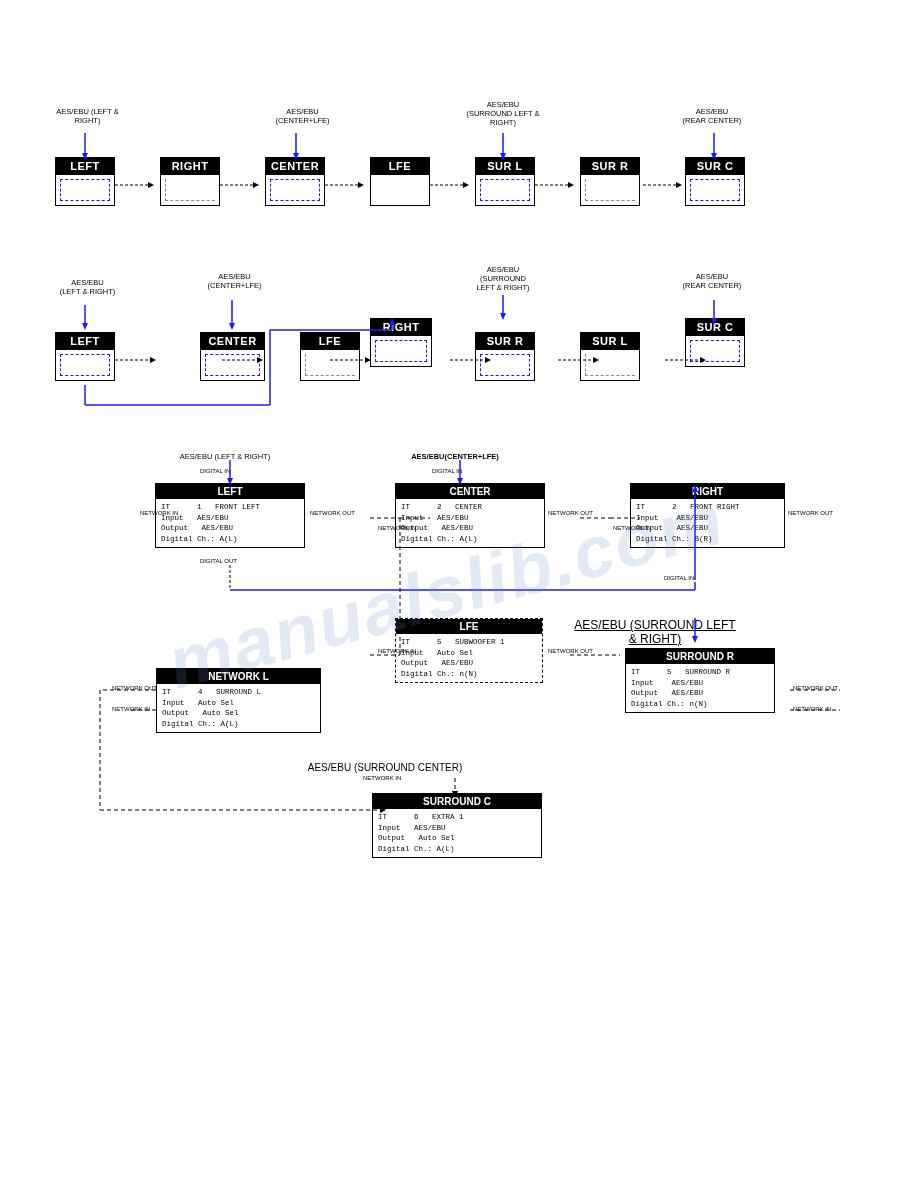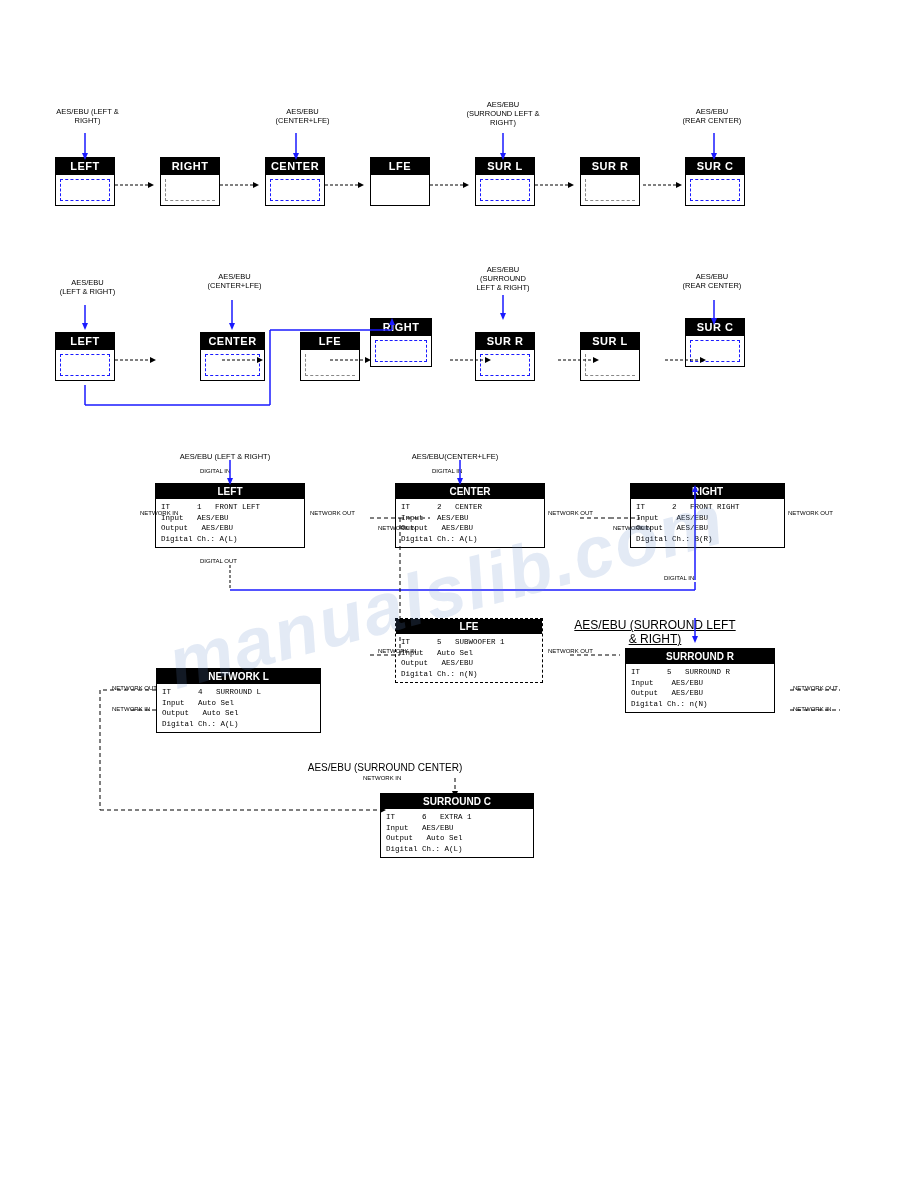--- a/index.html
+++ b/index.html
@@ -344,21 +344,21 @@
   </div>
 
   <div class="speaker-block" style="left:685px;top:318px;width:60px;">
     <div class="speaker-header">SUR C</div>
     <div class="speaker-body">
       <div class="speaker-body-dotted"></div>
     </div>
   </div>
 
   <div class="label-text" style="left:155px;top:452px;width:140px;text-align:center;font-size:7.5px;">AES/EBU (LEFT &amp; RIGHT)</div>
-  <div class="label-text" style="left:385px;top:452px;width:140px;text-align:center;font-size:7.5px;">AES/EBU(CENTER+LFE)</div>
+  <div class="label-text" style="left:385px;top:452px;width:140px;text-align:center;font-size:7.5px;font-weight:bold;">AES/EBU(CENTER+LFE)</div>
   <div class="label-text" style="left:570px;top:618px;width:170px;text-align:center;font-size:12px;text-decoration:underline;">AES/EBU (SURROUND LEFT &amp; RIGHT)</div>
   <div class="label-text" style="left:300px;top:762px;width:170px;text-align:center;font-size:10px;">AES/EBU (SURROUND CENTER)</div>
 
   <div class="digital-label" style="left:200px;top:468px;">DIGITAL IN</div>
   <div class="digital-label" style="left:432px;top:468px;">DIGITAL IN</div>
   <div class="digital-label" style="left:664px;top:575px;">DIGITAL IN</div>
 
   <div class="digital-label" style="left:200px;top:558px;">DIGITAL OUT</div>
 
   <div class="detail-block" style="left:155px;top:483px;width:150px;">
@@ -432,21 +432,21 @@
       IT &nbsp;&nbsp;&nbsp;&nbsp; 5 &nbsp; SURROUND R<br>
       Input &nbsp;&nbsp; AES/EBU<br>
       Output &nbsp; AES/EBU<br>
       Digital Ch.: n(N)
     </div>
   </div>
 
   <div class="network-label" style="left:793px;top:685px;">NETWORK OUT</div>
   <div class="network-label" style="left:793px;top:706px;">NETWORK IN</div>
 
-  <div class="detail-block" style="left:380px;top:793px;width:154px;">
+  <div class="detail-block" style="left:372px;top:793px;width:170px;">
     <div class="detail-header">SURROUND C</div>
     <div class="detail-body">
       IT &nbsp;&nbsp;&nbsp;&nbsp; 6 &nbsp; EXTRA 1<br>
       Input &nbsp; AES/EBU<br>
       Output &nbsp; Auto Sel<br>
       Digital Ch.: A(L)
     </div>
   </div>
 
   <div class="network-label" style="left:363px;top:775px;">NETWORK IN</div>

